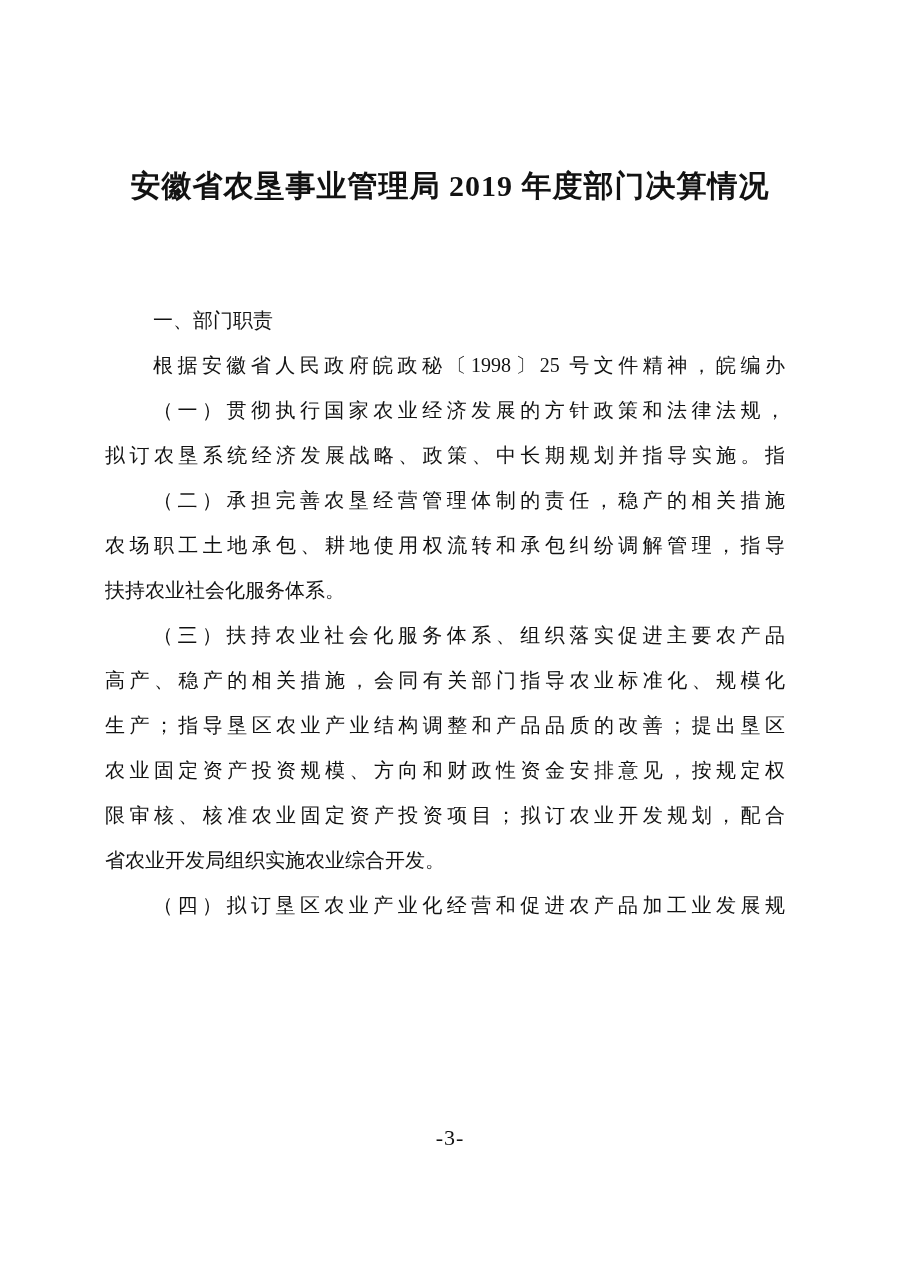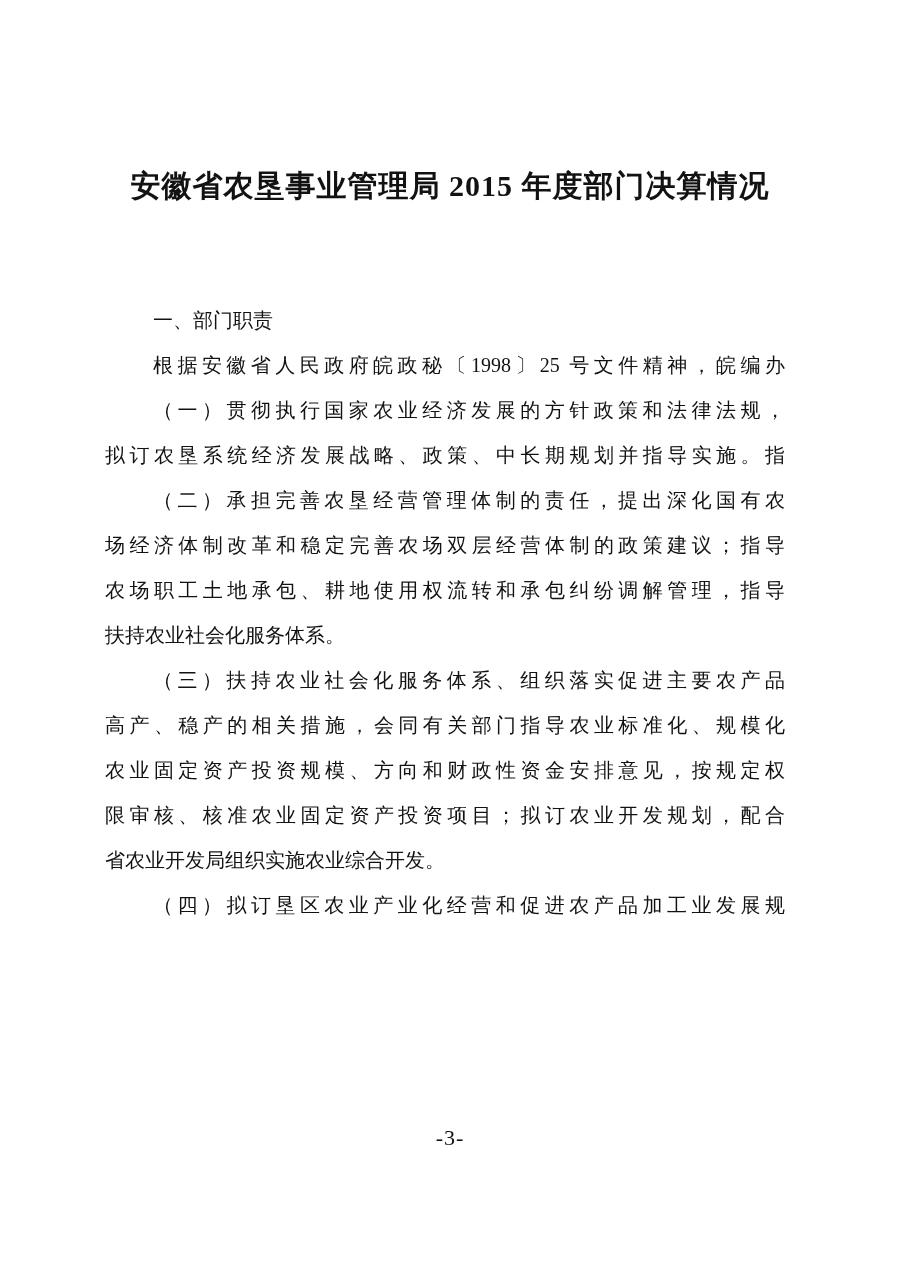--- a/index.html
+++ b/index.html
@@ -59,33 +59,33 @@
     text-align: center;
     font-size: 22px;
     letter-spacing: 1px;
   }
 </style>
 </head>
 <body>
 
 <div class="page">
 
-  <div class="doc-title">安徽省农垦事业管理局 2015 年度部门决算情况</div>
+  <div class="doc-title">安徽省农垦事业管理局 2019 年度部门决算情况</div>
 
   <div class="doc-body">
     <div class="line indent">一、部门职责</div>
     <div class="line indent fill">根据安徽省人民政府皖政秘〔1998〕25 号文件精神，皖编办</div>
     <div class="line indent fill">（一）贯彻执行国家农业经济发展的方针政策和法律法规，</div>
     <div class="line fill">拟订农垦系统经济发展战略、政策、中长期规划并指导实施。指</div>
-    <div class="line indent fill">（二）承担完善农垦经营管理体制的责任，提出深化国有农</div>
-    <div class="line fill">场经济体制改革和稳定完善农场双层经营体制的政策建议；指导</div>
+    <div class="line indent fill">（二）承担完善农垦经营管理体制的责任，稳产的相关措施</div>
     <div class="line fill">农场职工土地承包、耕地使用权流转和承包纠纷调解管理，指导</div>
     <div class="line">扶持农业社会化服务体系。</div>
     <div class="line indent fill">（三）扶持农业社会化服务体系、组织落实促进主要农产品</div>
     <div class="line fill">高产、稳产的相关措施，会同有关部门指导农业标准化、规模化</div>
+    <div class="line fill">生产；指导垦区农业产业结构调整和产品品质的改善；提出垦区</div>
     <div class="line fill">农业固定资产投资规模、方向和财政性资金安排意见，按规定权</div>
     <div class="line fill">限审核、核准农业固定资产投资项目；拟订农业开发规划，配合</div>
     <div class="line">省农业开发局组织实施农业综合开发。</div>
     <div class="line indent fill">（四）拟订垦区农业产业化经营和促进农产品加工业发展规</div>
   </div>
 
   <div class="page-footer">-3-</div>
 
 </div>
 

